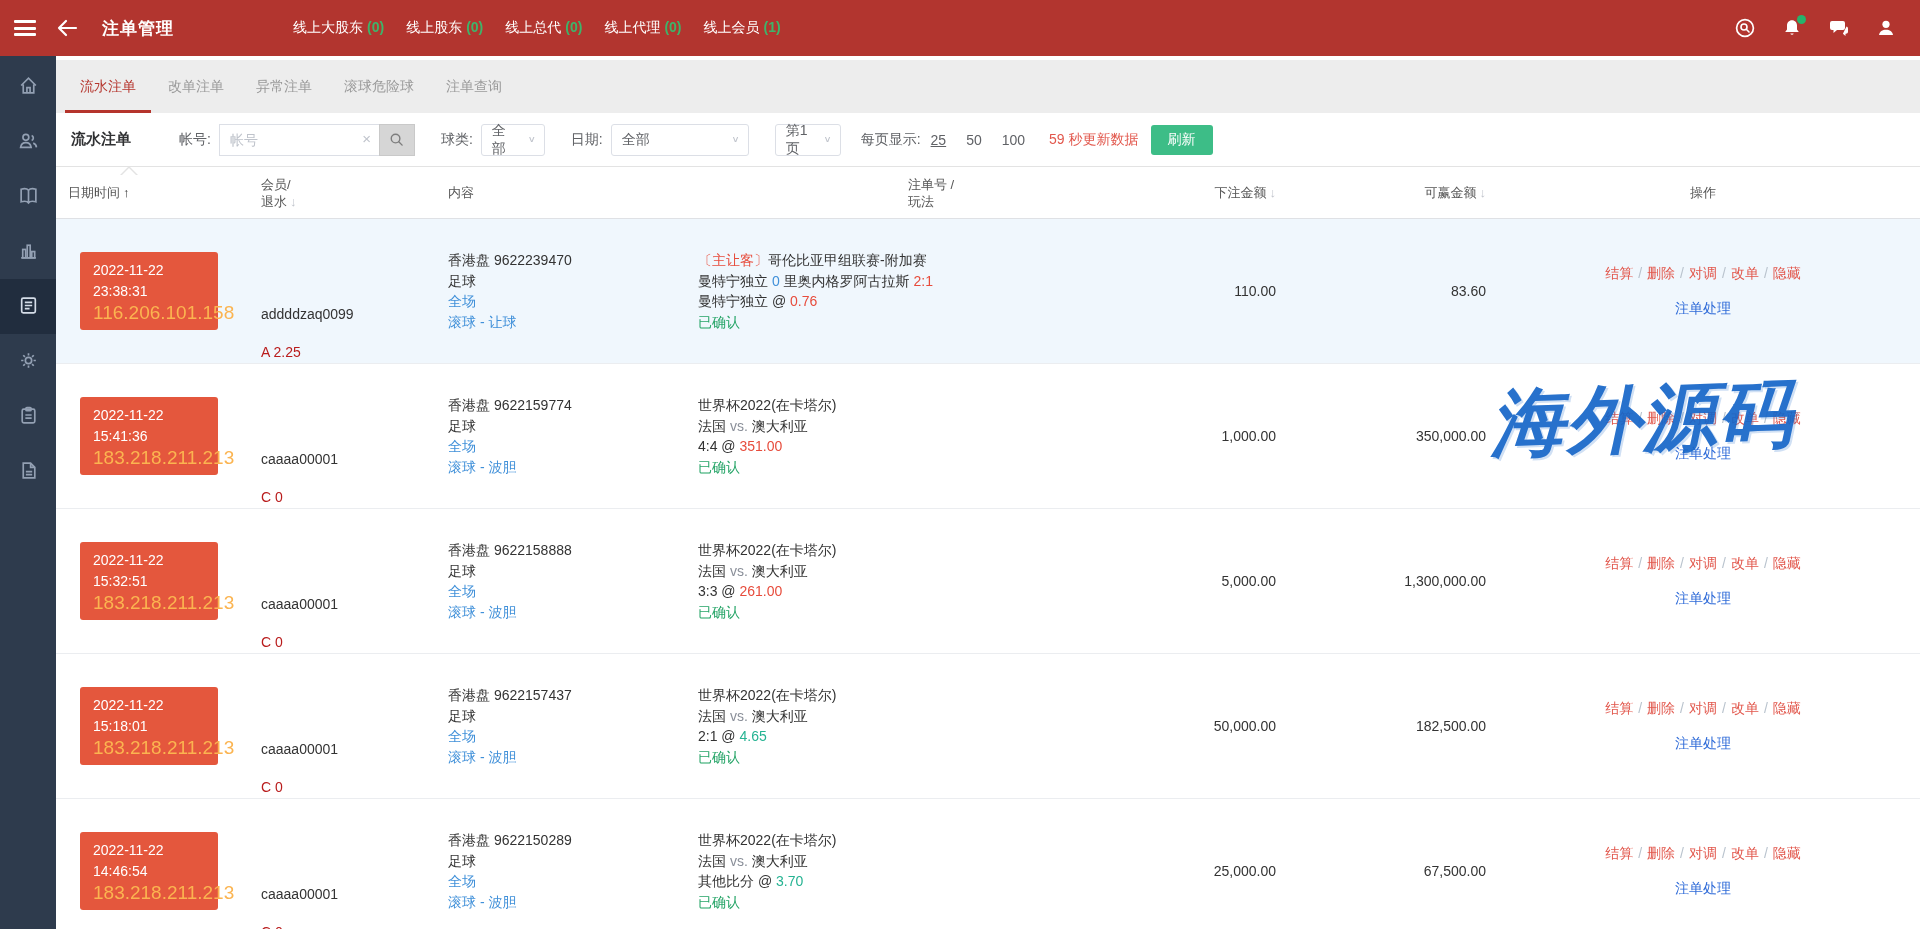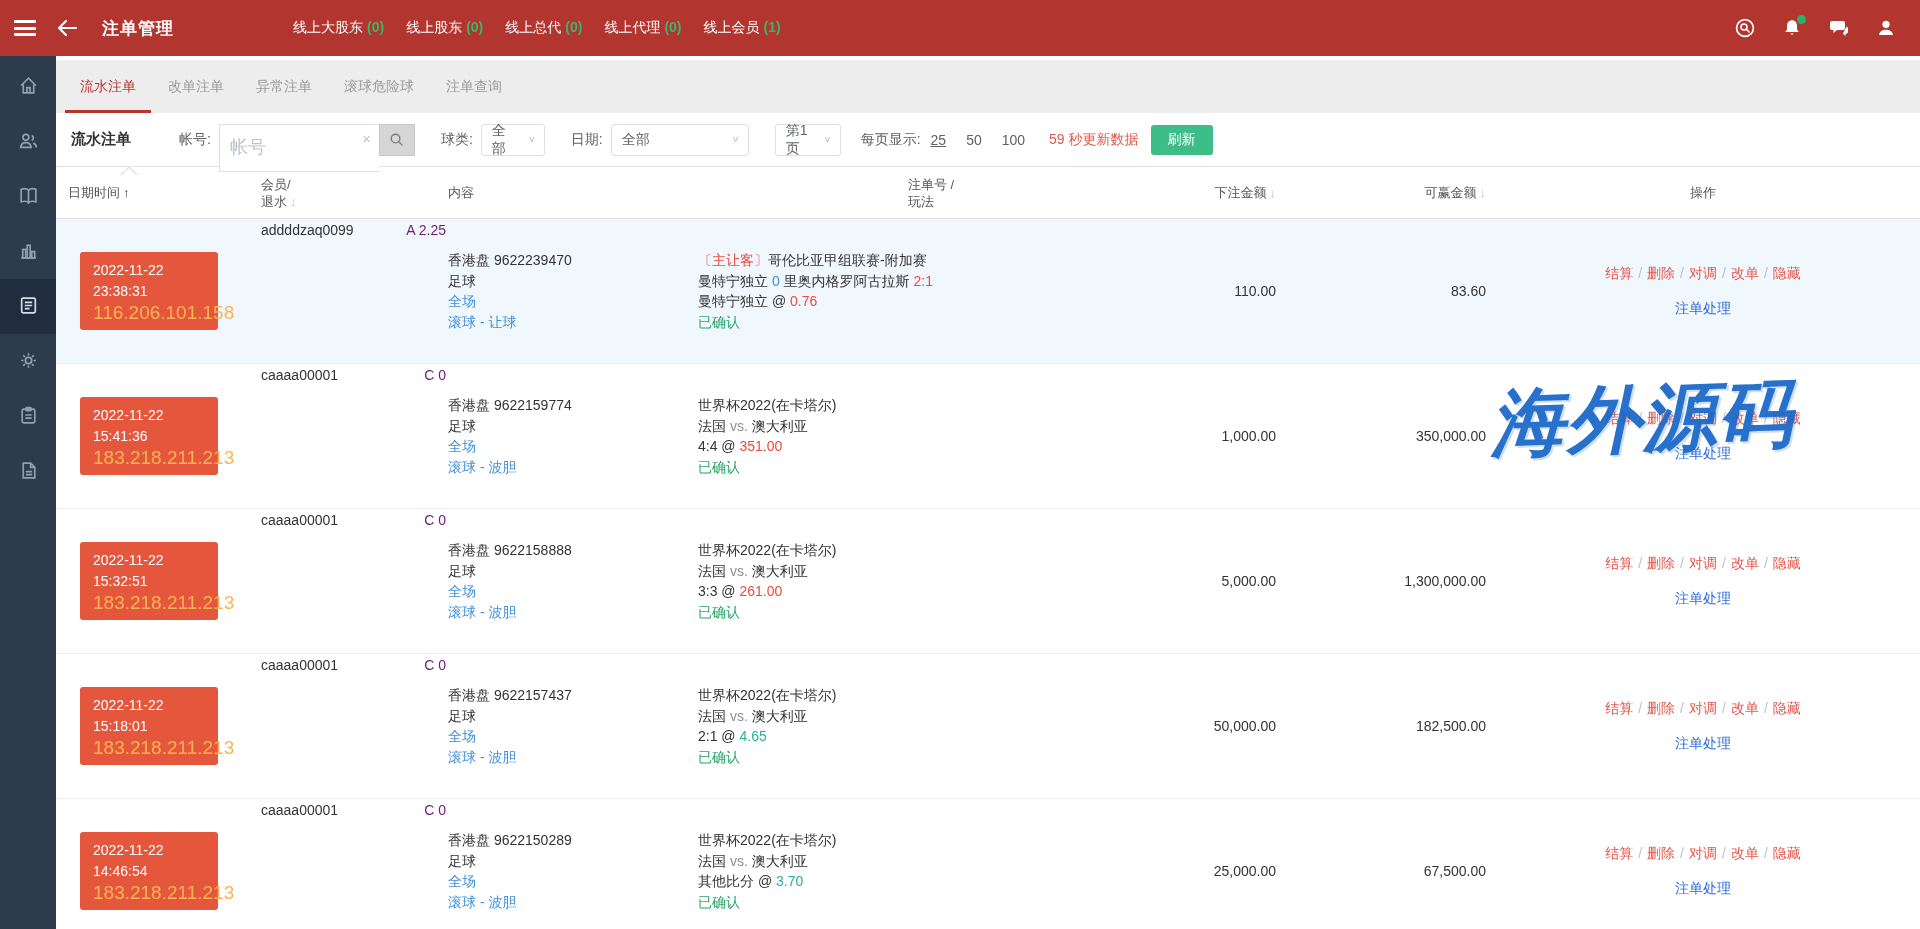--- a/index.html
+++ b/index.html
@@ -40,21 +40,21 @@
   .tabbar { height:53px; background:#ededed; display:flex; padding-left:8px; }
   .tab { display:flex; align-items:center; padding:0 11px; margin:0 5px; font-size:14px; color:#9a9a9a; position:relative; cursor:pointer; }
   .tab.active { color:#b5342c; }
   .tab.active::after { content:""; position:absolute; left:-4px; right:-4px; bottom:0; height:3px; background:#b5342c; }
   
   .filterbar { height:54px; display:flex; align-items:center; border-bottom:1px solid #e3e3e3; padding-left:15px; color:#606266; position:relative; background:#fff; }
   .fsection { font-size:15px; font-weight:bold; color:#303133; margin-right:48px; }
   .flabel { margin:0 8px 0 0; }
   .fgroup { display:flex; align-items:center; margin-right:26px; }
   .inputwrap { display:flex; align-items:stretch; height:32px; position:relative; }
-  .finput { width:160px; height:48px; border:1px solid #dcdfe6; border-right:none; padding:0 26px 0 10px; font-size:18px; color:#606266; outline:none; font-family:"Liberation Sans",sans-serif; }
+  .finput { width:160px; height:32px; border:1px solid #dcdfe6; border-right:none; padding:0 26px 0 10px; font-size:14px; color:#606266; outline:none; font-family:"Liberation Sans",sans-serif; }
   .finput::placeholder { color:#bfc3cb; }
   .clearx { position:absolute; right:44px; top:7px; color:#c0c4cc; font-size:15px; cursor:pointer; line-height:1; }
   .searchbtn { width:36px; background:#d6d6d6; border:1px solid #c9c9c9; display:flex; align-items:center; justify-content:center; cursor:pointer; }
   .select { height:32px; border:1px solid #dcdfe6; border-radius:3px; background:#fff; display:flex; align-items:center; justify-content:space-between; padding:0 8px 0 10px; color:#606266; cursor:pointer; }
   .select .chev { color:#c0c4cc; font-size:11px; margin-left:10px; transform:scaleY(.8); }
   .sel-ball { width:64px; } .sel-date { width:138px; } .sel-page { width:66px; margin-right:20px; }
   .ppopt { margin:0 10px; color:#606266; cursor:pointer; }
   .ppopt.sel { text-decoration:underline; }
   .countdown { color:#e2574c; margin:0 12px 0 14px; }
   .refreshbtn { background:#3dbd87; color:#fff; border:none; height:30px; padding:0 17px; border-radius:3px; font-size:14px; cursor:pointer; font-family:"Liberation Sans",sans-serif; }
@@ -70,22 +70,22 @@
   .hc5 { width:120px; text-align:right; }
   .hc6 { width:210px; text-align:right; }
   .hc7 { flex:1; text-align:center; }
   .arr-up { color:#333; font-size:13px; margin-left:3px; }
   .arr-dn { color:#c0c4cc; font-size:13px; margin-left:3px; }
   .trow { height:145px; display:flex; border-bottom:1px solid #ebedf0; background:#fff; }
   .trow.hl { background:#f0f7fd; }
   .tc1 { width:200px; display:flex; align-items:center; padding-left:24px; }
   .datebox { width:138px; height:78px; background:#e4573d; border-radius:3px; color:#fff; padding:8px 0 0 13px; line-height:21px; font-size:14px; }
   .datebox .ip { color:#fbb450; font-size:19px; }
-  .tc2 { width:190px; display:flex; flex-direction:row; justify-content:space-between; padding-left:5px; line-height:22px; }
-  .rebate { color:#701a75; }
+  .tc2 { width:190px; display:flex; flex-direction:column; justify-content:flex-end; padding-left:5px; line-height:22px;gap:16px; }
+  .rebate { color:#b91c1c; }
   .tc3 { width:250px; display:flex; flex-direction:column; justify-content:center; padding-left:2px; line-height:20.5px; }
   .tc3 .link { color:#4090d9; text-decoration:none; cursor:pointer; }
   .tc4 { width:460px; display:flex; flex-direction:column; justify-content:center; padding-left:2px; line-height:20.5px; }
   .tc5 { width:120px; display:flex; align-items:center; justify-content:flex-end; }
   .tc6 { width:210px; display:flex; align-items:center; justify-content:flex-end; }
   .tc7 { flex:1; display:flex; flex-direction:column; align-items:center; justify-content:center; gap:17px; }
   .act-line { white-space:nowrap; }
   .act { color:#e2574c; text-decoration:none; cursor:pointer; margin:0 2px; }
   .sep { color:#b9c3cd; margin:0 3px; }
   .process { color:#2f6bd8; text-decoration:none; cursor:pointer; }

